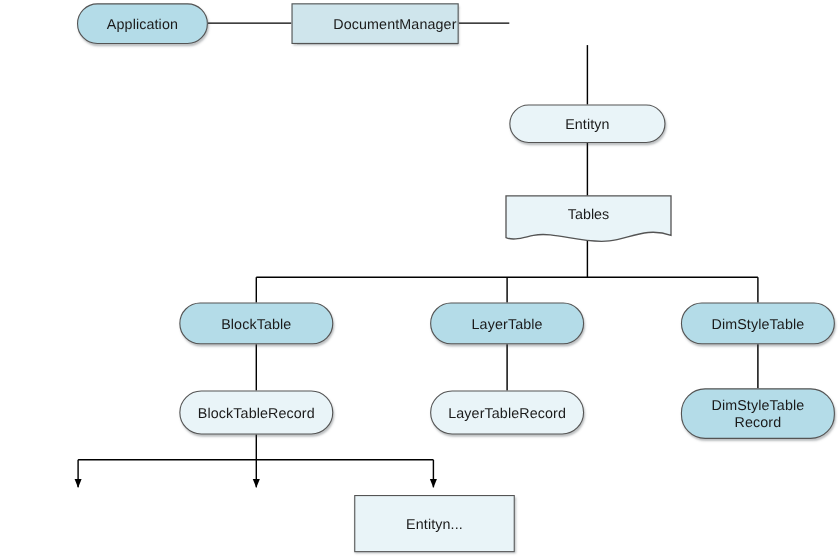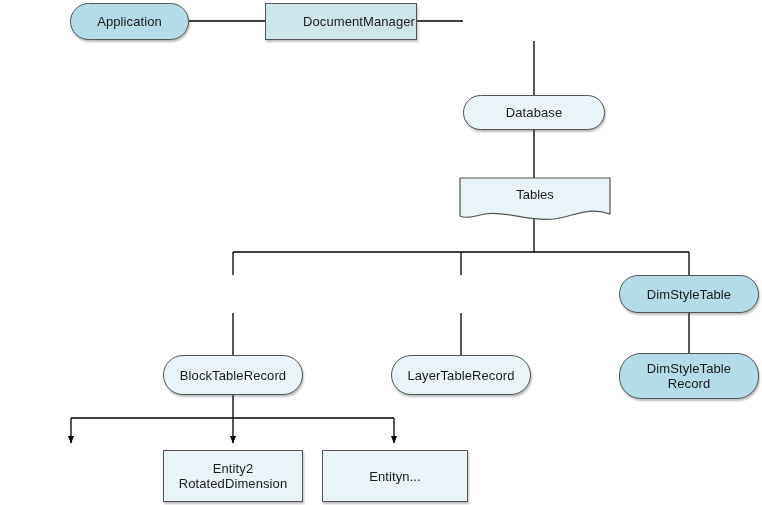--- a/index.html
+++ b/index.html
@@ -117,52 +117,54 @@
   <div class="node stadium fill-mid" style="left:70px; top:3px; width:119px; height:37px;">
     <span class="label">Application</span>
   </div>
 
   <div class="node rect rect-shadow fill-soft" style="left:265px; top:3px; width:152px; height:37px;padding-left:36px;">
     <span class="label">DocumentManager</span>
   </div>
 
 
   <div class="node stadium fill-pale" style="left:463px; top:95px; width:142px; height:35px;">
-    <span class="label">Database</span>
+    <span class="label">Entityn</span>
   </div>
 
   <div class="doc-shape" style="left:459px; top:177px; width:152px; height:46px;">
     <svg width="152" height="46" viewBox="0 0 152 46" xmlns="http://www.w3.org/2000/svg">
       <path d="M1,1 L151,1 L151,37 C129,29 113,40 95,42 C70,45 45,33 26,37 C16,39 8,42 1,39 Z" fill="#e9f4f8" stroke="#545454" stroke-width="1.2"></path>
     </svg>
     <span class="doc-label" style="top:10px;">Tables</span>
   </div>
 
+  <div class="node stadium fill-mid" style="left:163px; top:275px; width:140px; height:38px;">
+    <span class="label">BlockTable</span>
+  </div>
 
+  <div class="node stadium fill-mid" style="left:391px; top:275px; width:140px; height:38px;">
+    <span class="label">LayerTable</span>
+  </div>
 
   <div class="node stadium fill-mid" style="left:619px; top:275px; width:140px; height:38px;">
     <span class="label">DimStyleTable</span>
   </div>
 
   <div class="node stadium fill-pale" style="left:391px; top:355px; width:140px; height:40px;">
     <span class="label">LayerTableRecord</span>
   </div>
 
   <div class="node stadium fill-pale" style="left:163px; top:355px; width:140px; height:40px;">
     <span class="label">BlockTableRecord</span>
   </div>
 
   <div class="node stadium fill-mid" style="left:619px; top:353px; width:140px; height:46px;">
     <span class="label">DimStyleTable
 Record</span>
   </div>
 
 
-  <div class="node rect rect-shadow fill-pale" style="left:163px; top:450px; width:140px; height:52px;">
-    <span class="label">Entity2
-RotatedDimension</span>
-  </div>
 
   <div class="node rect rect-shadow fill-pale" style="left:322px; top:450px; width:146px; height:52px;align-items:center;">
     <span class="label">Entityn...</span>
   </div>
 
 </div>
 
 </body></html>

